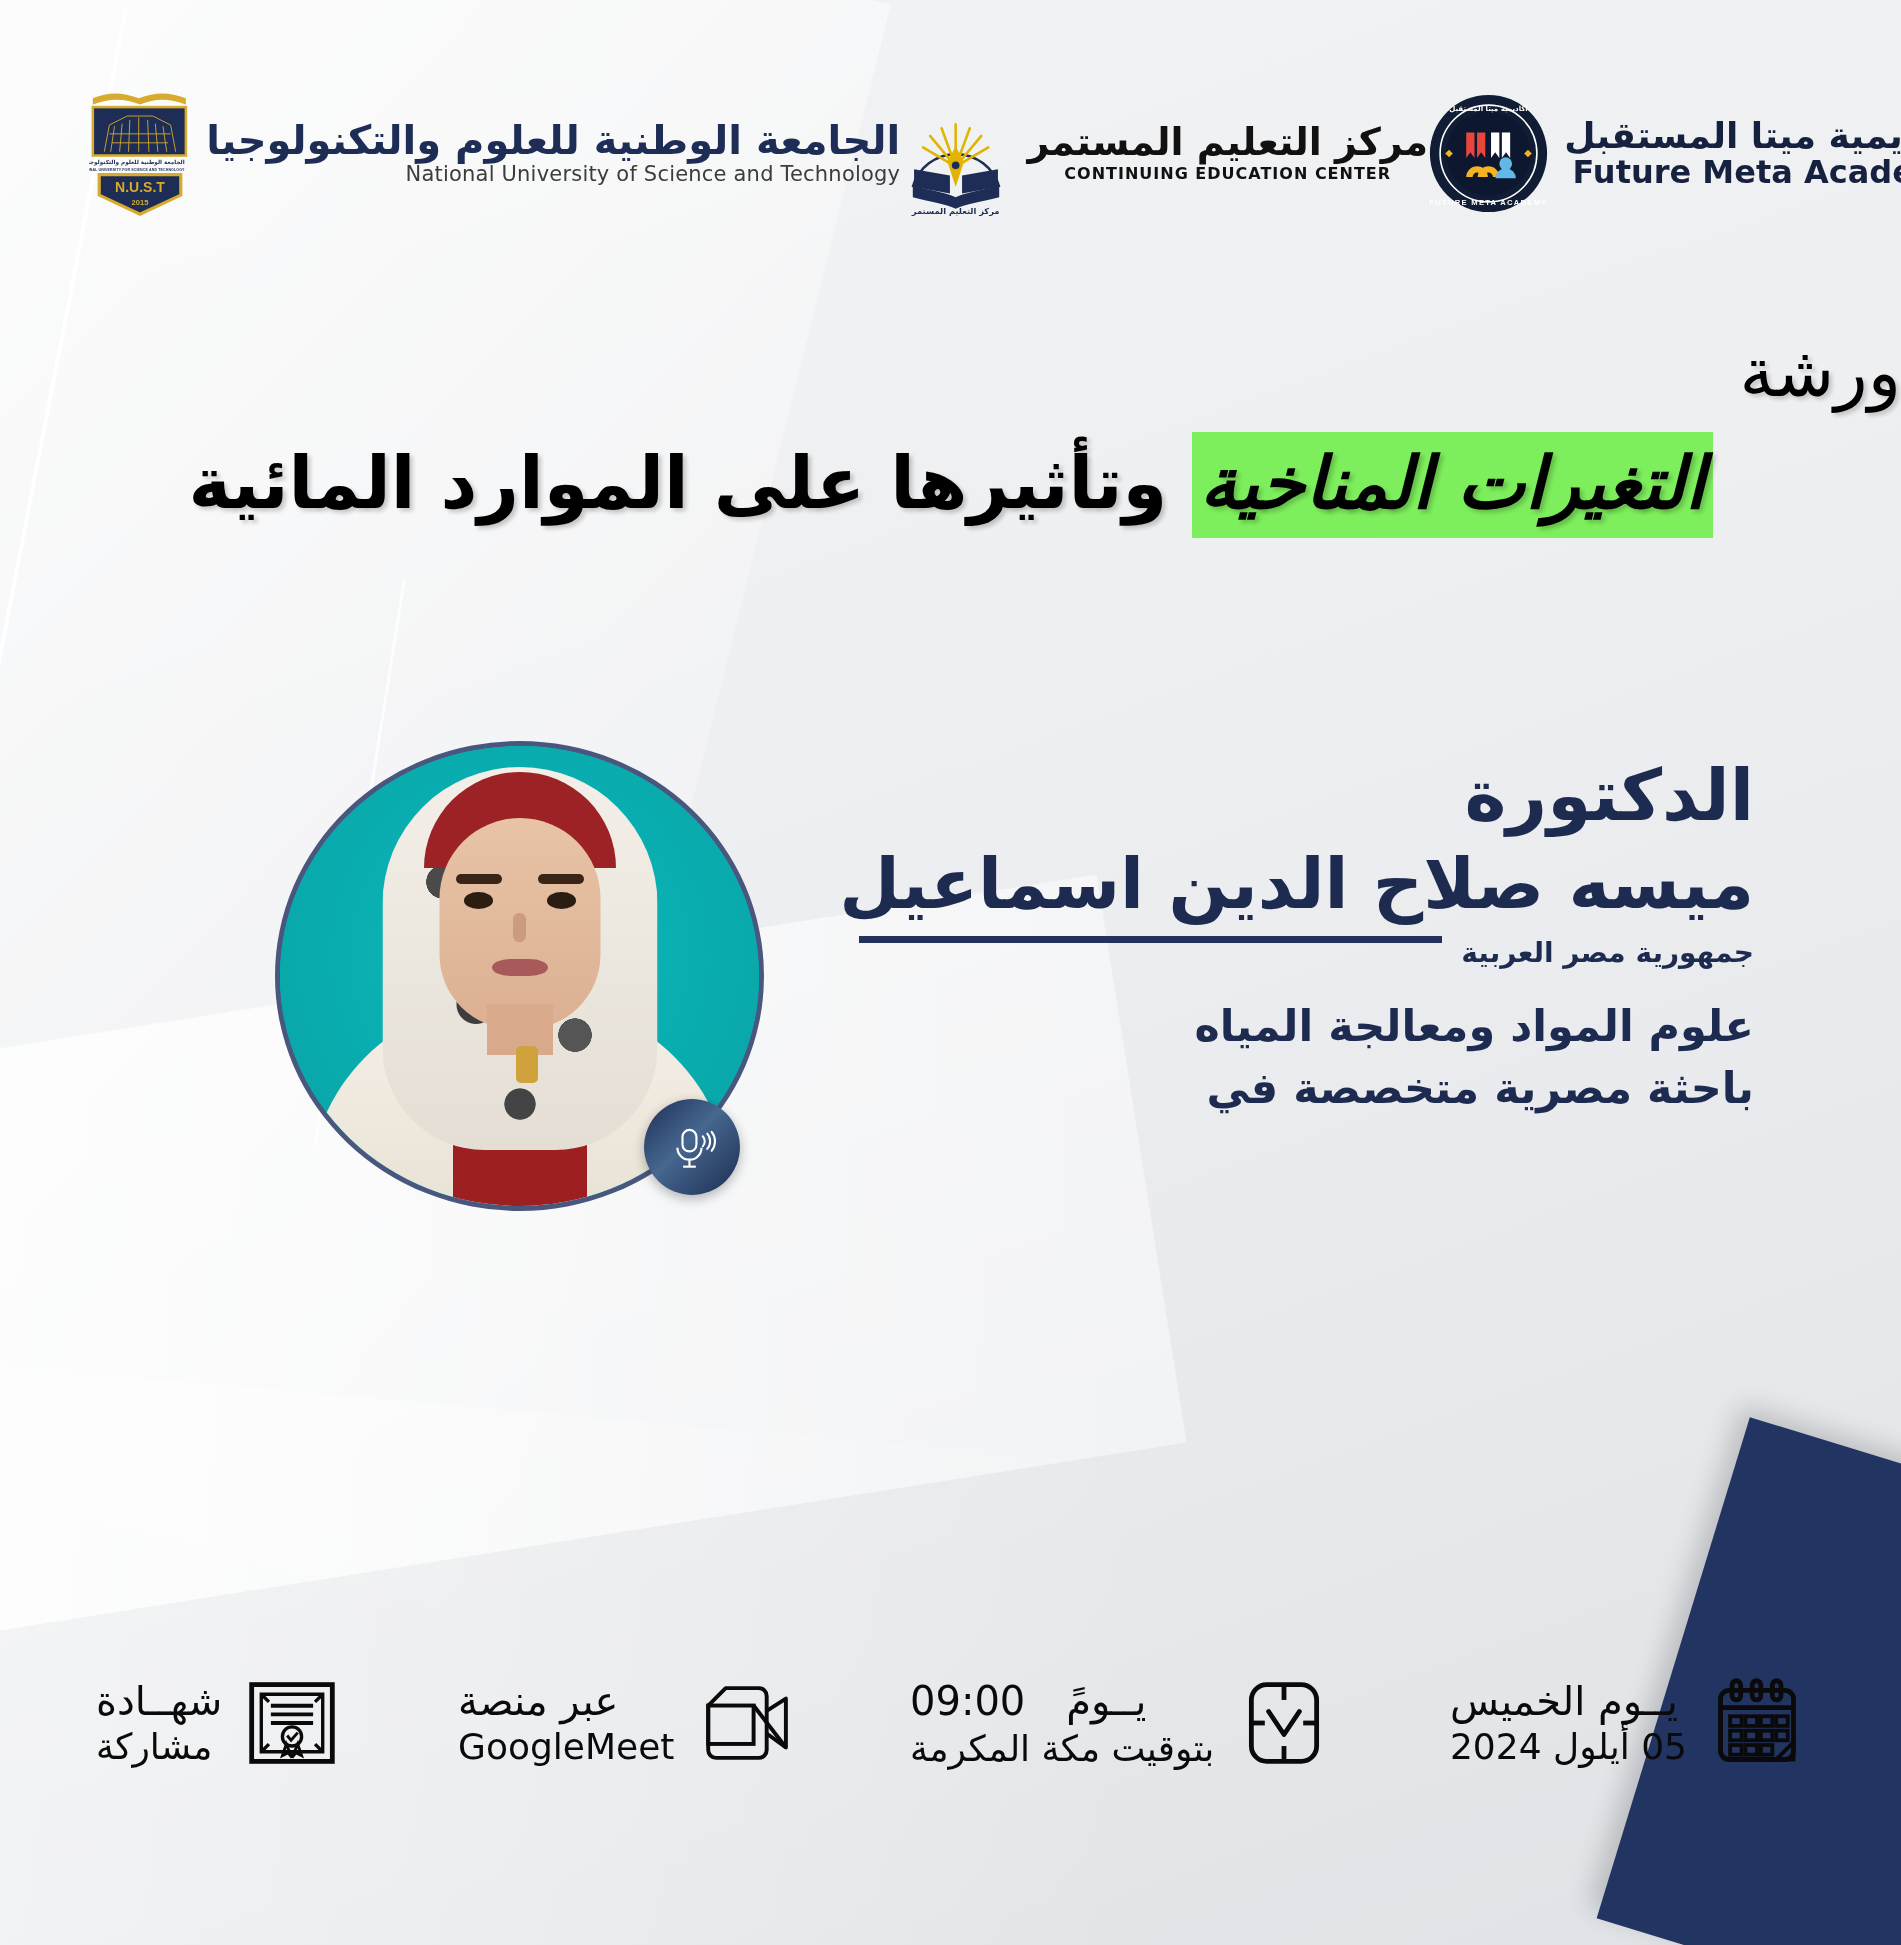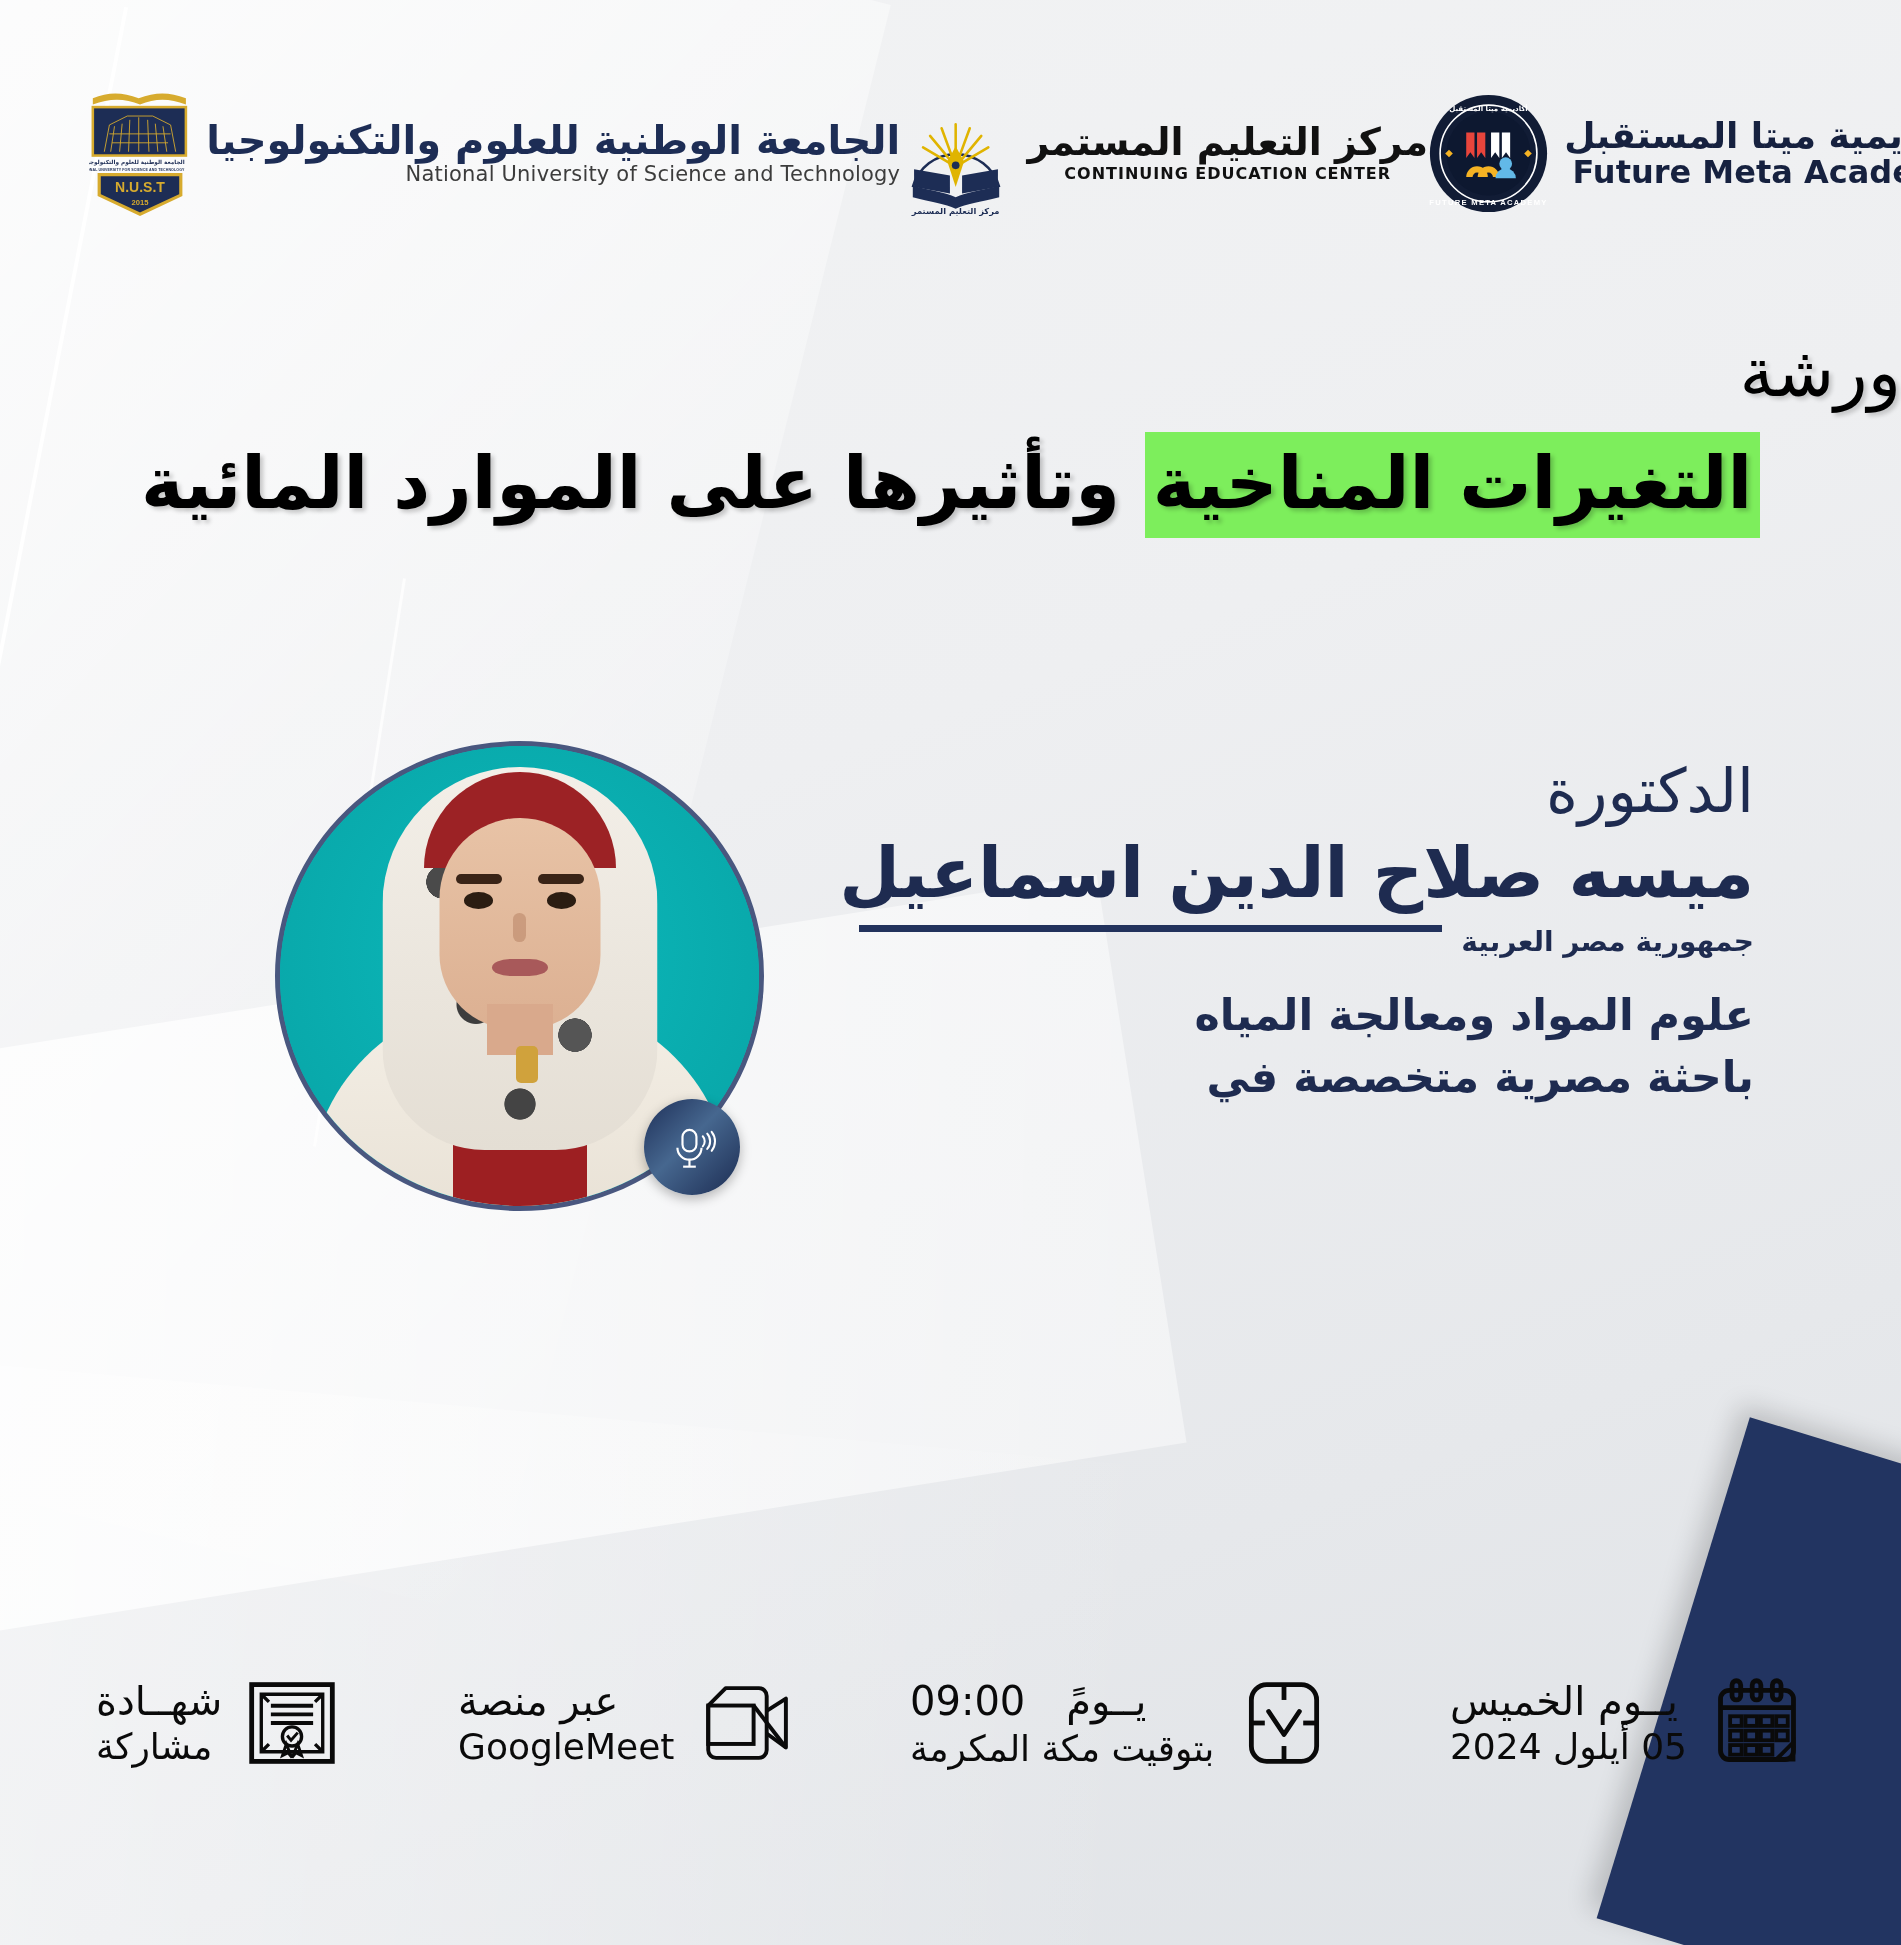--- a/index.html
+++ b/index.html
@@ -96,20 +96,21 @@
     text-align:center;
     font-size:72px;color:#000;font-weight:800;
     letter-spacing:-0.6px;
     text-shadow:3.2px 3.2px 4.5px rgba(0,0,0,.2);
     white-space:nowrap;
   }
   .hl{
     background:#7DEE5C;
     padding:9px 7.7px 12.8px;
     box-decoration-break:clone;
+    font-style:italic;
     -webkit-box-decoration-break:clone;
   }
 
   
   .photo-wrap{
     position:absolute;left:275px;top:639px;
     width:479px;height:562px;
   }
   .photo-ring{
     position:absolute;left:0;top:102px;
@@ -169,21 +170,21 @@
     background:linear-gradient(135deg,#1e2f58 0%,#46678f 45%,#1c2c52 100%);
     display:flex;align-items:center;justify-content:center;
     box-shadow:0 3.8px 11.5px rgba(0,0,0,.28);
   }
 
   
   .speaker{
     position:absolute;right:147px;top:757px;
     width:895px;text-align:right;color:#1e2b50;
   }
-  .sp-title{font-size:61px;font-weight:400;line-height:1.1;}
+  .sp-title{font-size:71px;font-weight:700;line-height:1.1;}
   .sp-name{font-size:70px;font-weight:800;line-height:1.15;margin-top:9px;white-space:nowrap;}
   .sp-country-row{
     display:flex;align-items:flex-start;gap:19px;justify-content:flex-start;
     margin-top:11.5px;direction:ltr;
   }
   .sp-rule{flex:1 1 auto;height:7px;background:#22325c;}
   .sp-country{font-size:28px;font-weight:600;color:#1e2b50;direction:rtl;white-space:nowrap;}
   .sp-bio{font-size:43px;font-weight:600;line-height:1.45;margin-top:25.6px;}
 
   

